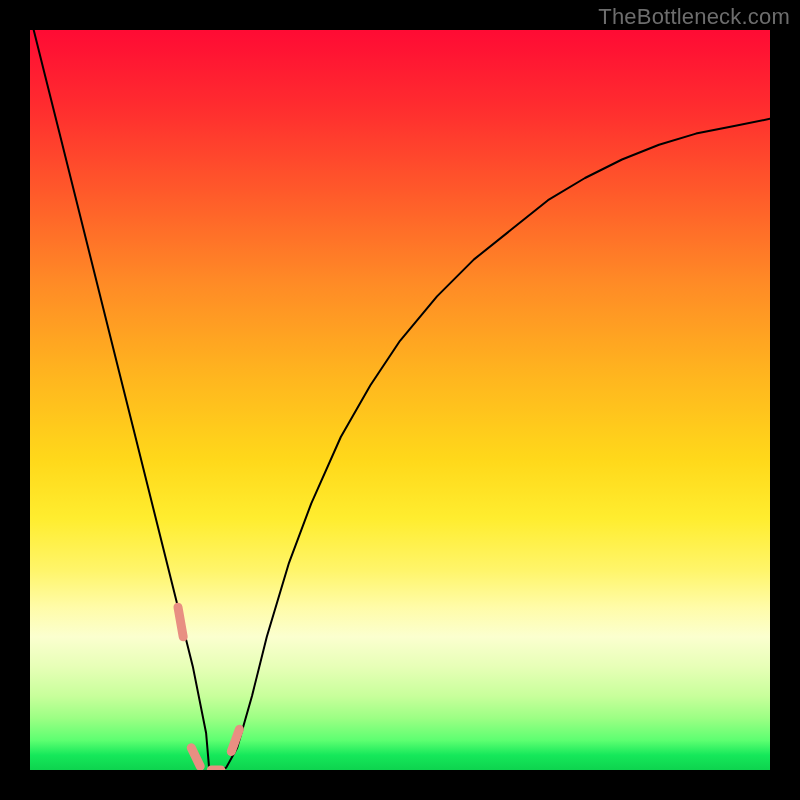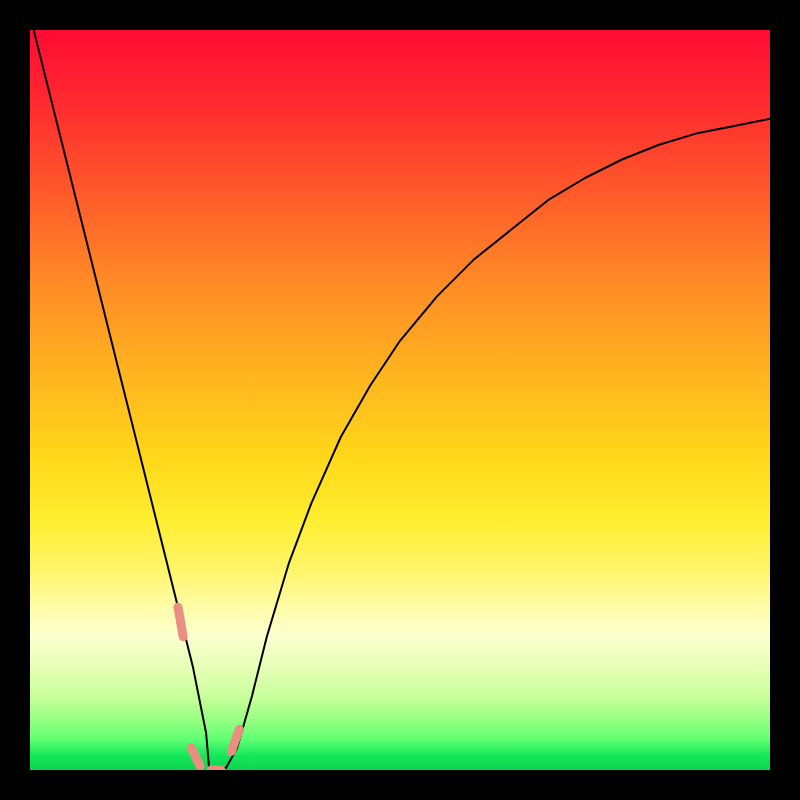--- a/index.html
+++ b/index.html
@@ -72,20 +72,21 @@
     font-size: 22px;
     font-weight: 500;
     letter-spacing: 0.2px;
     user-select: none;
   }
 </style>
 </head>
 <body>
 
 <div id="root">
+  <div id="watermark">TheBottleneck.com</div>
 
   <div id="plot-area">
     <div id="gradient-bg"></div>
     <svg id="curve-svg" width="740" height="740" viewBox="0 0 740 740">
       <path id="curve-path" d="M0.0 -14.8 L14.8 44.4 L29.6 103.6 L44.4 162.8 L59.2 222.0 L74.0 281.2 L88.8 340.4 L103.6 399.6 L118.4 458.8 L133.2 518.0 L148.0 577.2 L162.8 636.4 L176.1 703.0 L179.1 737.8 L183.5 740.0 L188.7 740.0 L196.1 737.8 L207.2 717.8 L222.0 666.0 L236.8 606.8 L259.0 532.8 L281.2 473.6 L310.8 407.0 L340.4 355.2 L370.0 310.8 L407.0 266.4 L444.0 229.4 L481.0 199.8 L518.0 170.2 L555.0 148.0 L592.0 129.5 L629.0 114.7 L666.0 103.6 L703.0 96.2 L740.0 88.8"></path>
       <g id="markers-g">
           <line x1="148.0" y1="577.2" x2="153.2" y2="606.8" class="marker"></line>
           <line x1="161.3" y1="717.8" x2="170.2" y2="736.3" class="marker"></line>
           <line x1="181.3" y1="740.0" x2="190.9" y2="740.0" class="marker"></line>
           <line x1="201.3" y1="721.5" x2="209.4" y2="699.3" class="marker"></line>

